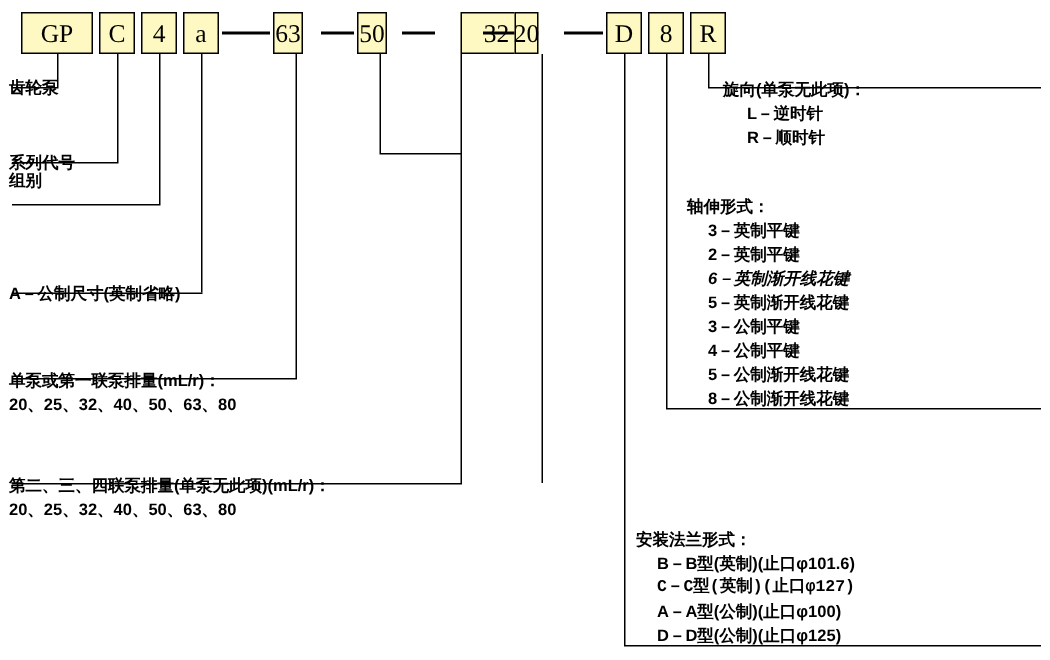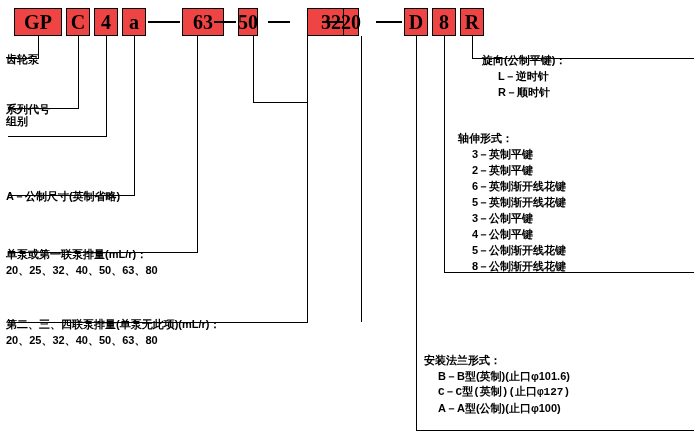--- a/index.html
+++ b/index.html
@@ -26,24 +26,24 @@
   }
   .cbox {
     position: absolute;
     top: 0;
     height: 28px;
     border: 1.5px solid #000;
     box-sizing: border-box;
     display: flex;
     align-items: center;
     justify-content: center;
-    font-size: 20px;
-    font-weight: bold;
+    font-size: 17px;
+    font-weight: normal;
     font-family: "Liberation Serif", serif;
-    background: #ef4444;
+    background: #fef9c3;
     line-height: 1;
   }
   .dash {
     position: absolute;
     top: 13px;
     height: 2px;
     background: #000;
   }
 
   
@@ -83,21 +83,21 @@
 <div id="page">
 
   <div class="code-row">
     <div class="cbox" style="left:14px;width:48px;">GP</div>
     <div class="cbox" style="left:66px;width:24px;">C</div>
     <div class="cbox" style="left:94px;width:24px;">4</div>
     <div class="cbox" style="left:122px;width:24px;">a</div>
 
     <div class="dash" style="left:148px;width:32px;"></div>
 
-    <div class="cbox" style="left:182px;width:42px;">63</div>
+    <div class="cbox" style="left:182px;width:20px;">63</div>
     <div class="dash" style="left:214px;width:22px;"></div>
     <div class="cbox" style="left:238px;width:20px;">50</div>
     <div class="dash" style="left:268px;width:22px;"></div>
     <div class="cbox" style="left:307px;width:48px;">32</div>
     <div class="dash" style="left:322px;width:22px;"></div>
     <div class="cbox" style="left:343px;width:16px;">20</div>
 
     <div class="dash" style="left:376px;width:26px;"></div>
 
     <div class="cbox" style="left:404px;width:24px;">D</div>
@@ -145,37 +145,38 @@
     <div class="hd">单泵或第一联泵排量(mL/r)：</div>
     <div class="it">20、25、32、40、50、63、80</div>
   </div>
 
   <div class="block" style="left:6px;top:316px;">
     <div class="hd">第二、三、四联泵排量(单泵无此项)(mL/r)：</div>
     <div class="it">20、25、32、40、50、63、80</div>
   </div>
 
   <div class="block block-list" style="left:482px;top:52px;">
-    <div>旋向(公制平键)：</div>
+    <div>旋向(单泵无此项)：</div>
     <div style="padding-left:16px;">L－逆时针</div>
     <div style="padding-left:16px;">R－顺时针</div>
   </div>
 
   <div class="block block-list" style="left:458px;top:130px;">
     <div>轴伸形式：</div>
     <div style="padding-left:14px;">3－英制平键</div>
     <div style="padding-left:14px;">2－英制平键</div>
-    <div style="padding-left:14px;">6－英制渐开线花键</div>
+    <div style="padding-left:14px;font-style:italic;">6－英制渐开线花键</div>
     <div style="padding-left:14px;">5－英制渐开线花键</div>
     <div style="padding-left:14px;">3－公制平键</div>
     <div style="padding-left:14px;">4－公制平键</div>
     <div style="padding-left:14px;">5－公制渐开线花键</div>
     <div style="padding-left:14px;">8－公制渐开线花键</div>
   </div>
 
   <div class="block block-list" style="left:424px;top:352px;">
     <div>安装法兰形式：</div>
     <div style="padding-left:14px;">B－B型(英制)(止口φ101.6)</div>
     <div style="padding-left:14px;font-family:Liberation Mono, monospace;">C－C型(英制)(止口φ127)</div>
     <div style="padding-left:14px;">A－A型(公制)(止口φ100)</div>
+    <div style="padding-left:14px;">D－D型(公制)(止口φ125)</div>
   </div>
 
 </div>
 
 </body></html>

